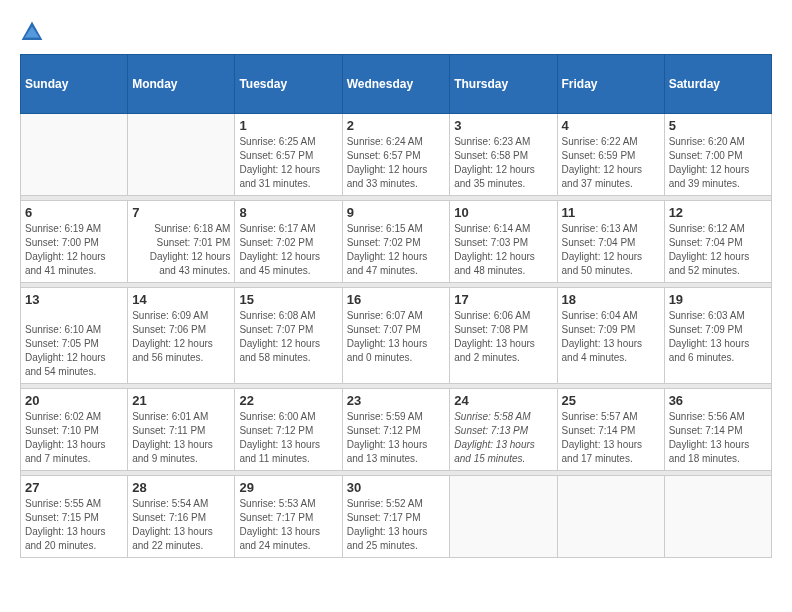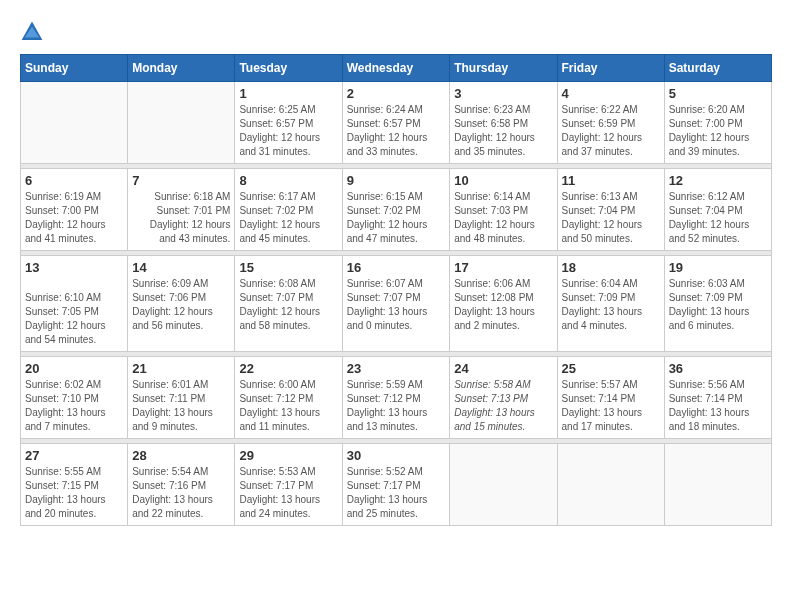--- a/index.html
+++ b/index.html
@@ -53,21 +53,21 @@
       color: #333;
     }
     .calendar {
       width: 100%;
       border-collapse: collapse;
       font-size: 11px;
     }
     .calendar th {
       background-color: #2a6db5;
       color: #fff;
-      padding: 6px 4px;
+      padding: 22px 4px;
       text-align: left;
       font-size: 12px;
       border: 1px solid #1a5a9a;
     }
     .calendar td {
       border: 1px solid #ccc;
       vertical-align: top;
       padding: 4px;
       width: 108px;
       min-height: 80px;
@@ -243,21 +243,21 @@
         <td>
           <span class="day-number">16</span>
           <div class="day-info" style="white-space: pre-line;">Sunrise: 6:07 AM
 Sunset: 7:07 PM
 Daylight: 13 hours
 and 0 minutes.</div>
         </td>
         <td>
           <span class="day-number">17</span>
           <div class="day-info" style="white-space: pre-line;">Sunrise: 6:06 AM
-Sunset: 12:08 PM
+Sunset: 7:08 PM
 Daylight: 13 hours
 and 2 minutes.</div>
         </td>
         <td>
           <span class="day-number">18</span>
           <div class="day-info" style="white-space: pre-line;">Sunrise: 6:04 AM
 Sunset: 7:09 PM
 Daylight: 13 hours
 and 4 minutes.</div>
         </td>

